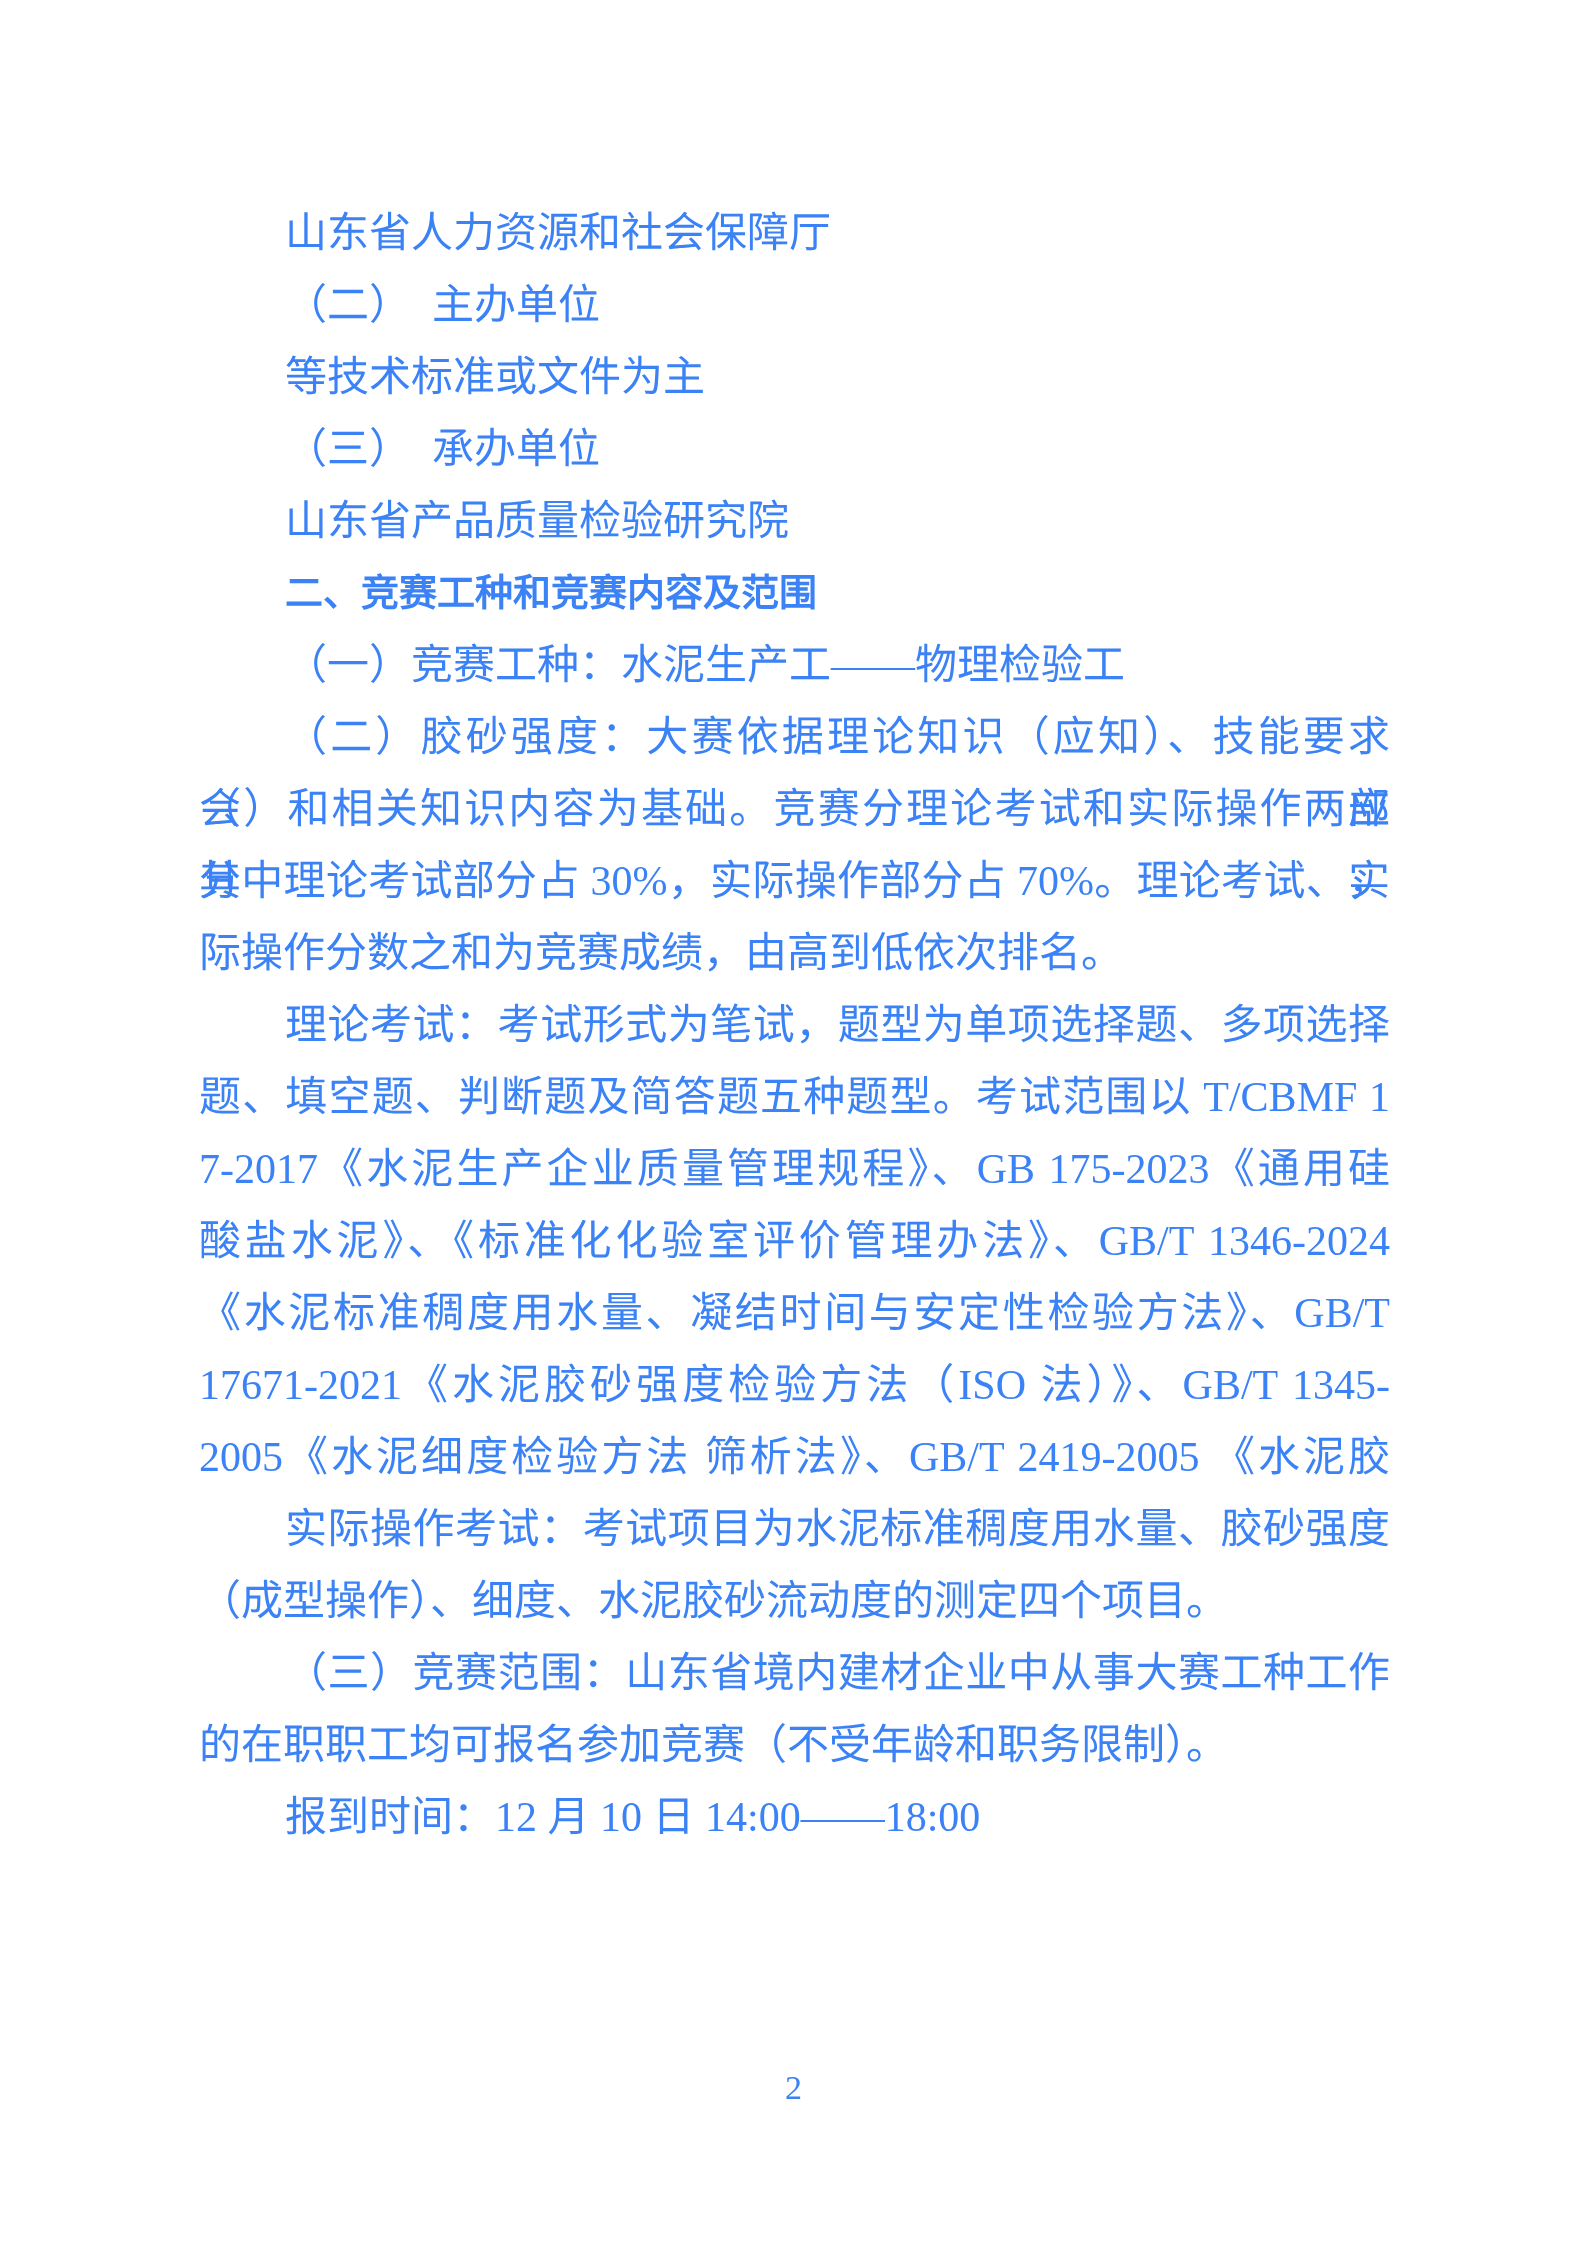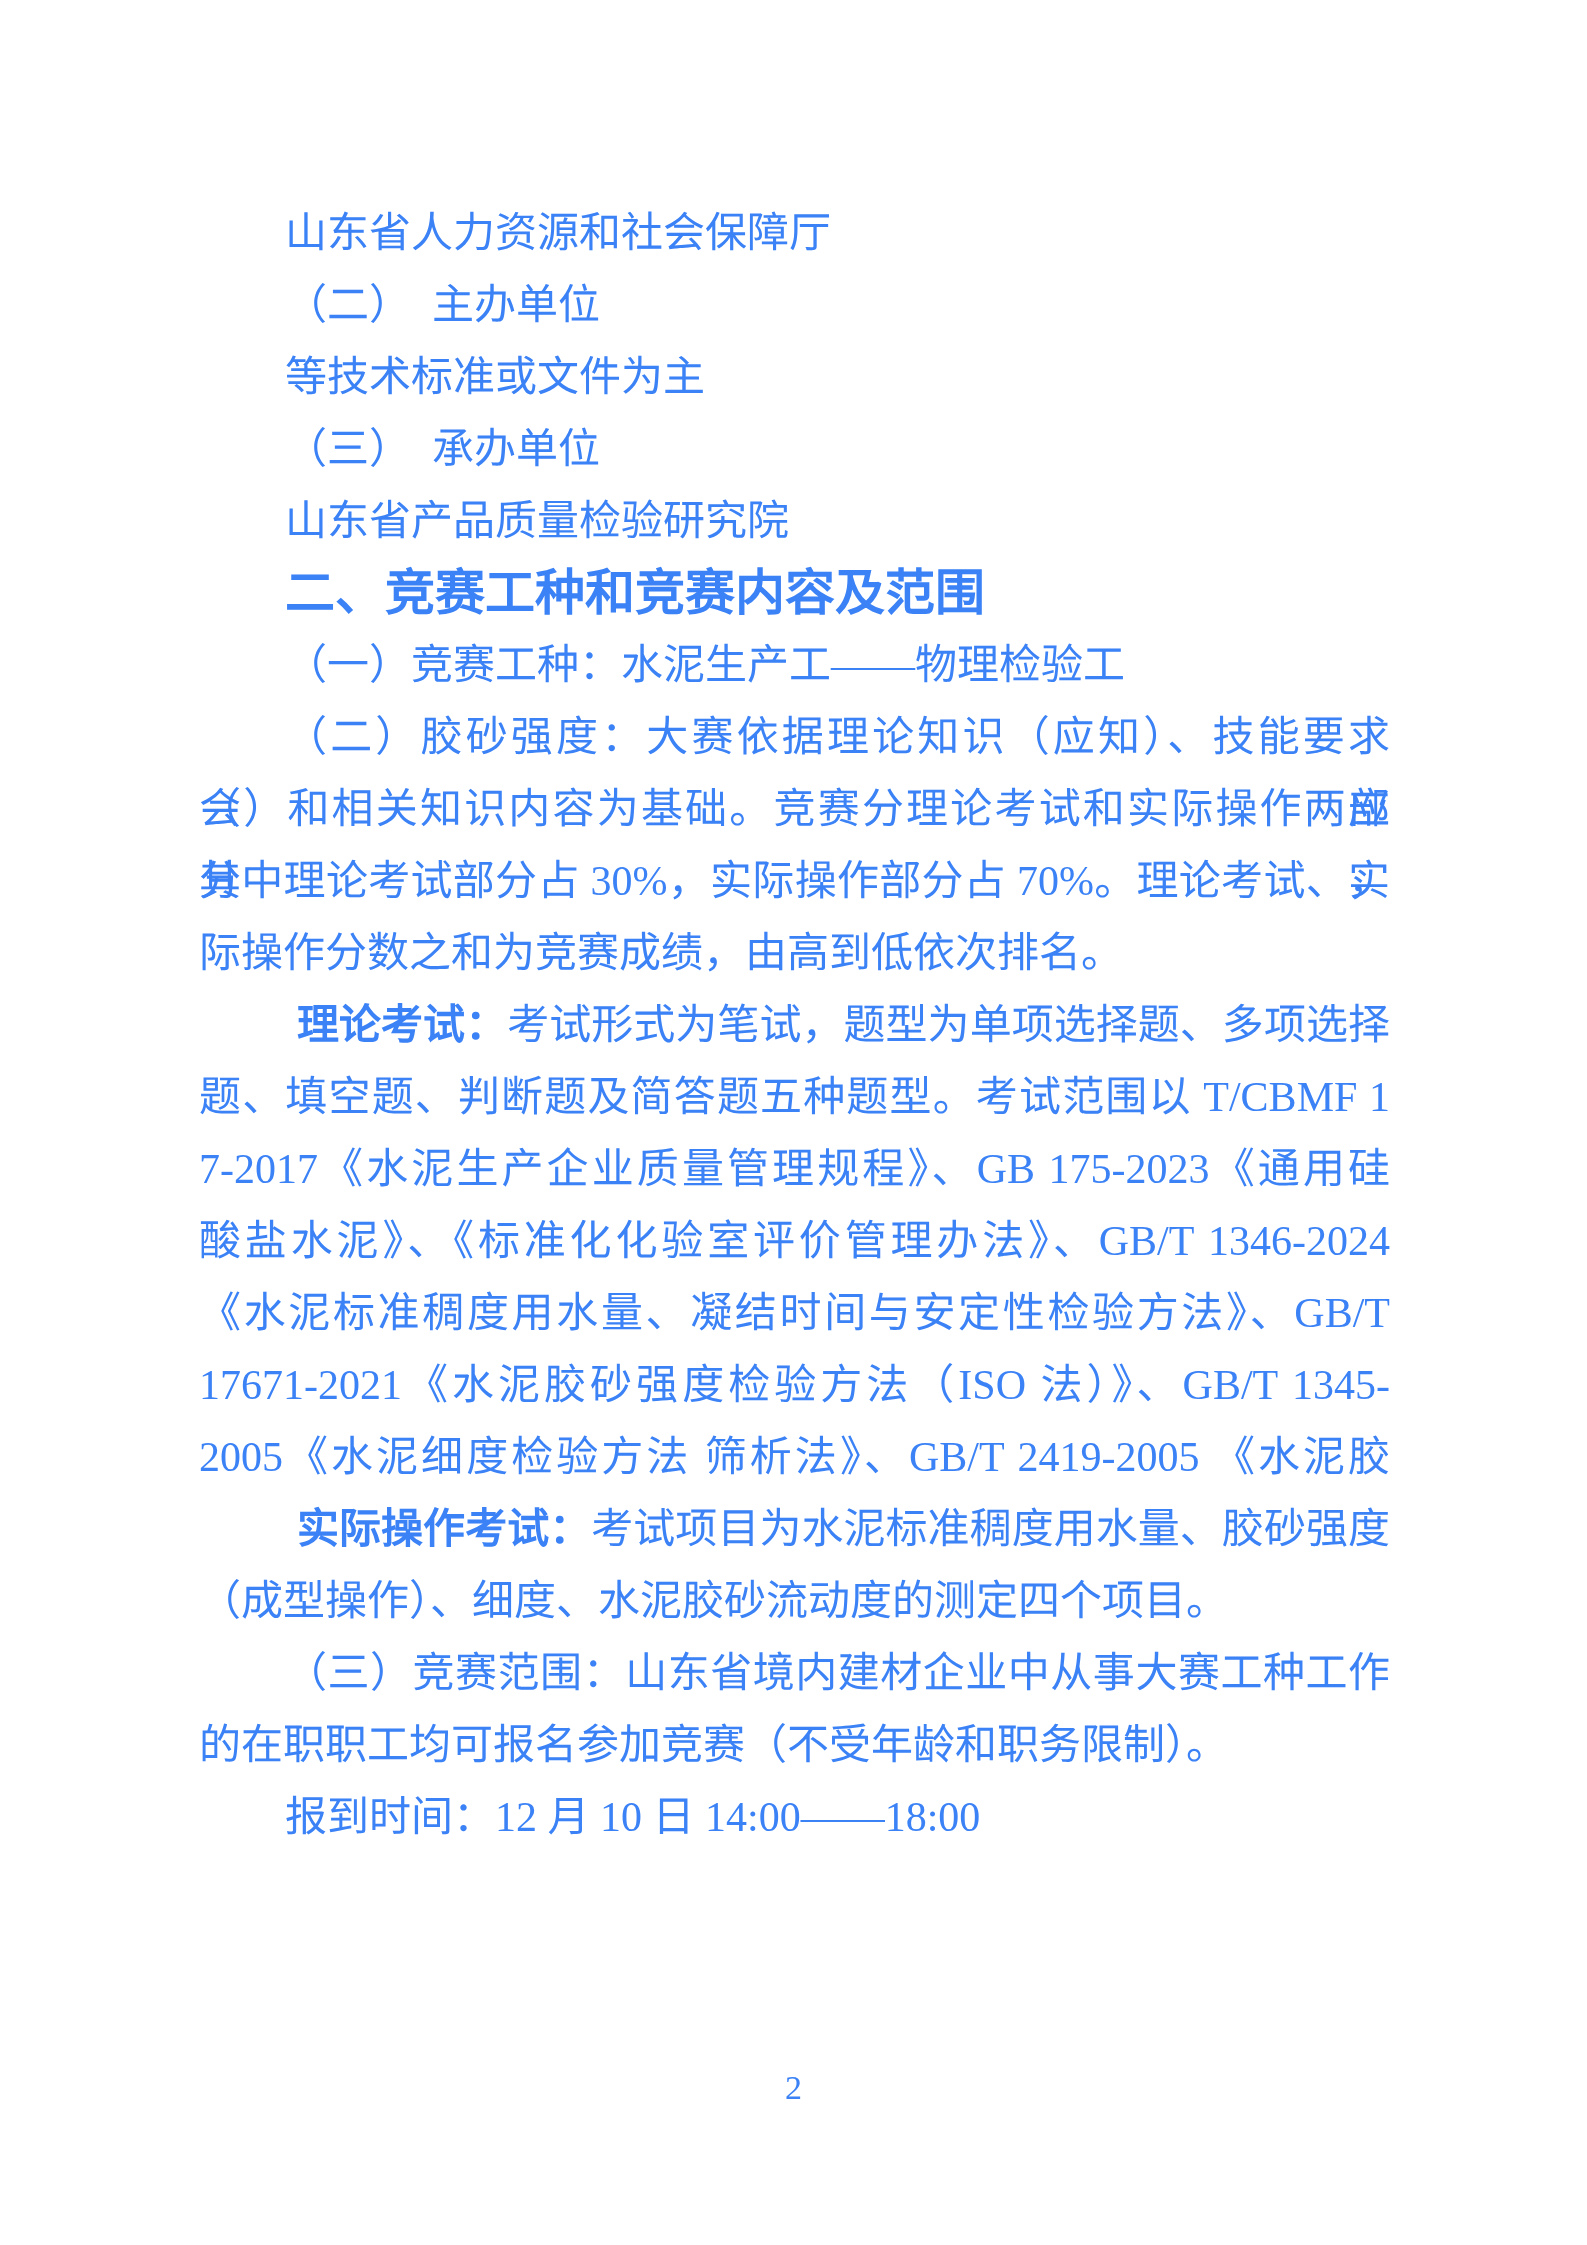--- a/index.html
+++ b/index.html
@@ -33,25 +33,24 @@
     text-indent: 86px;
   }
   .line.just {
     text-align: justify;
     text-align-last: justify;
     text-justify: inter-character;
   }
   .line.head {
     font-family: "Liberation Sans", sans-serif;
     font-weight: bold;
-    font-size: 50px;
+    font-size: 38px;
   }
   .line .b {
-    font-weight: bold;
-    margin-left: 12px;
+    font-weight: normal;
   }
   .line .k {
     
     font-family: "Liberation Serif", serif;
   }
   .pagenum {
     position: absolute;
     left: 0;
     top: 2058px;
     width: 100%;

